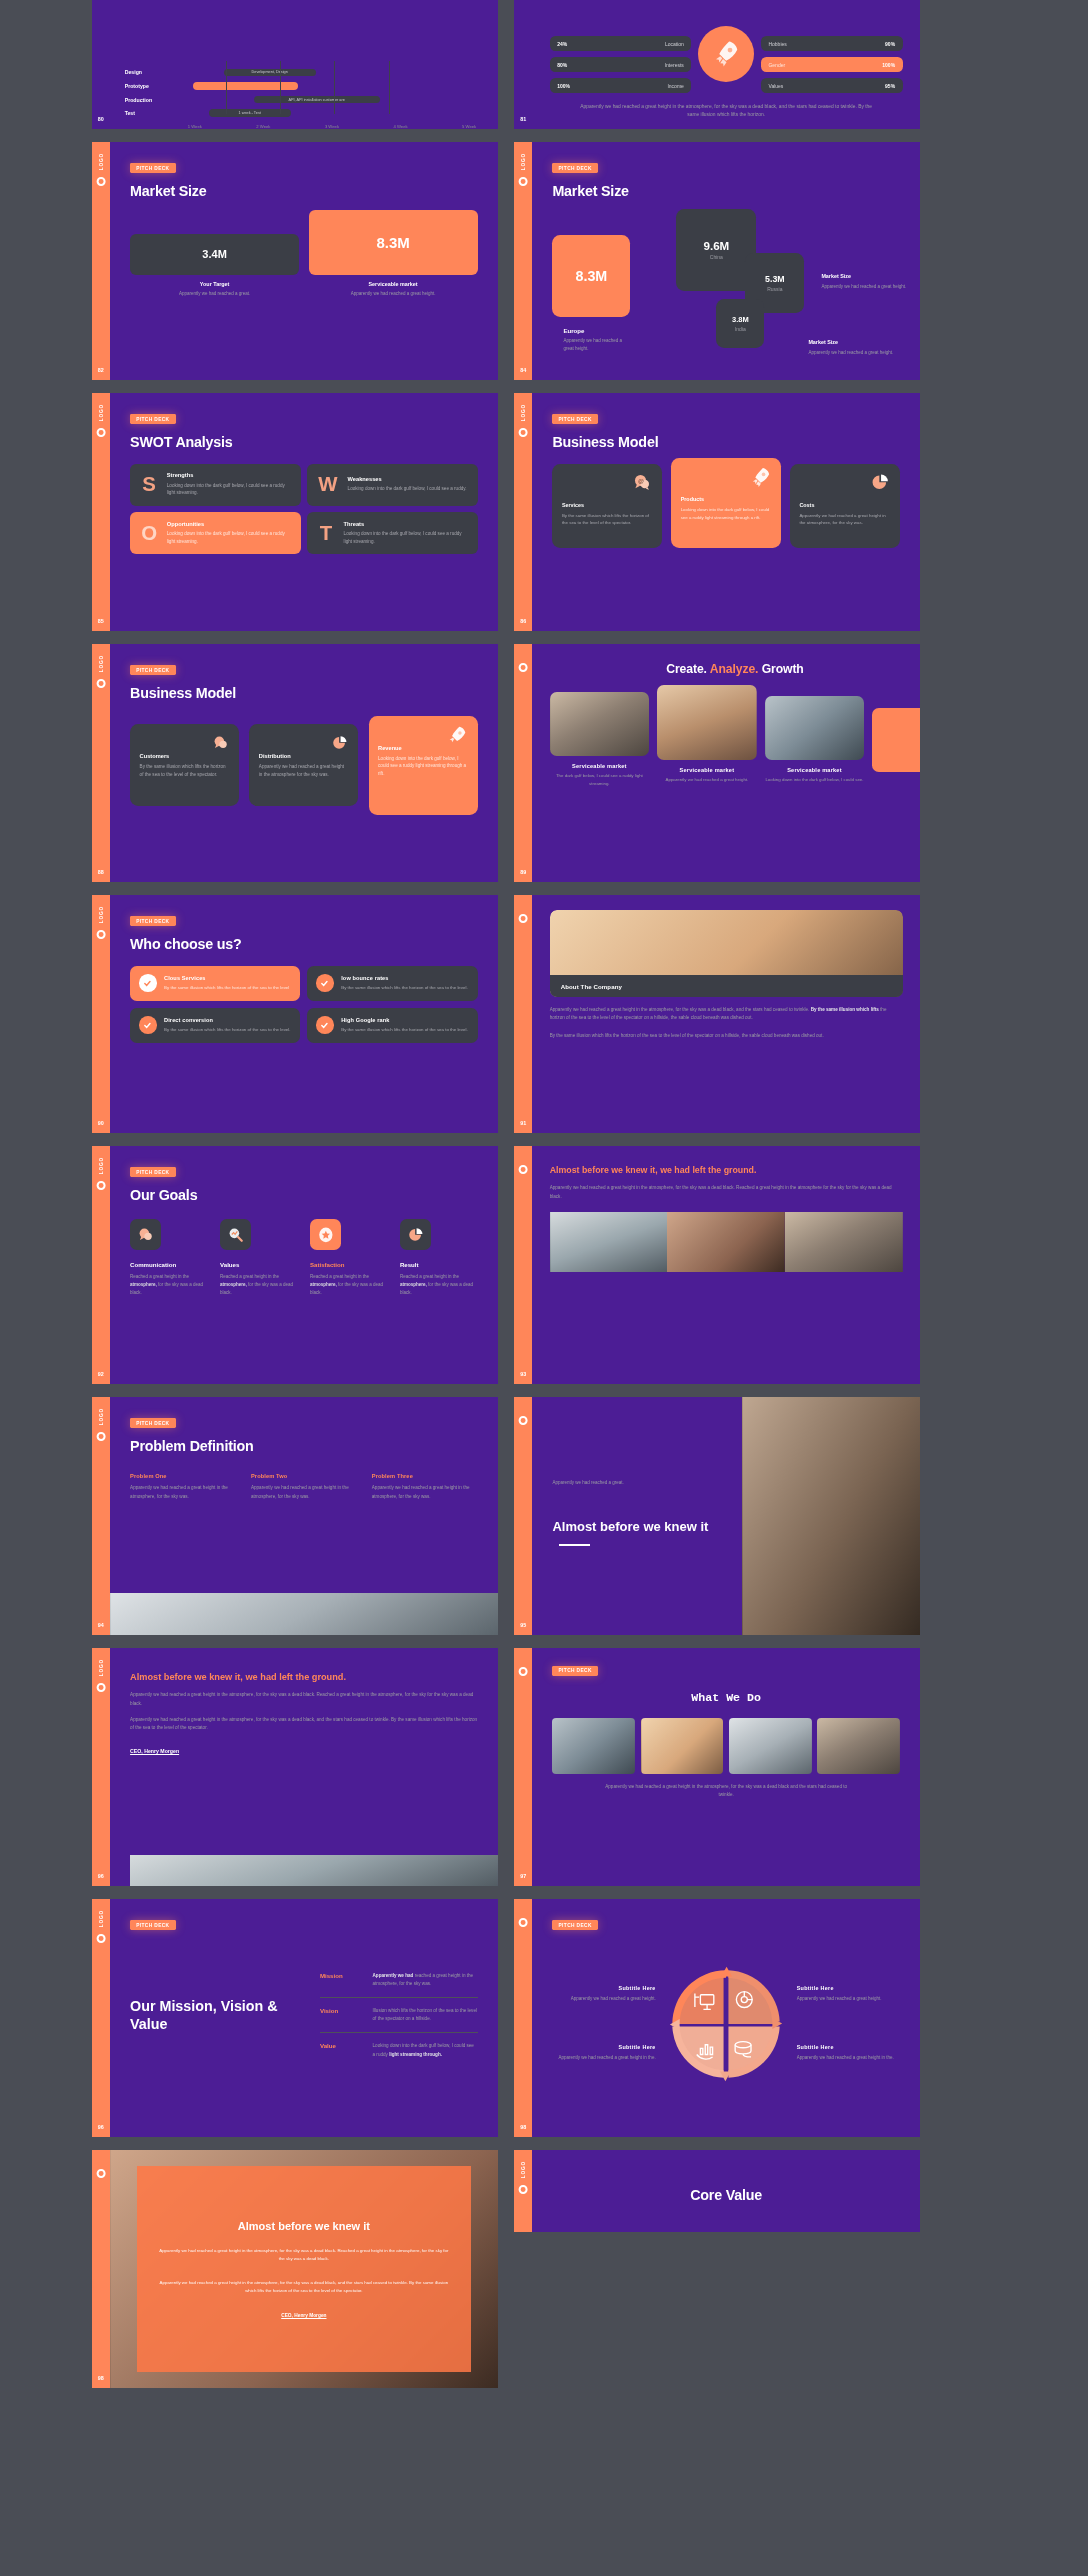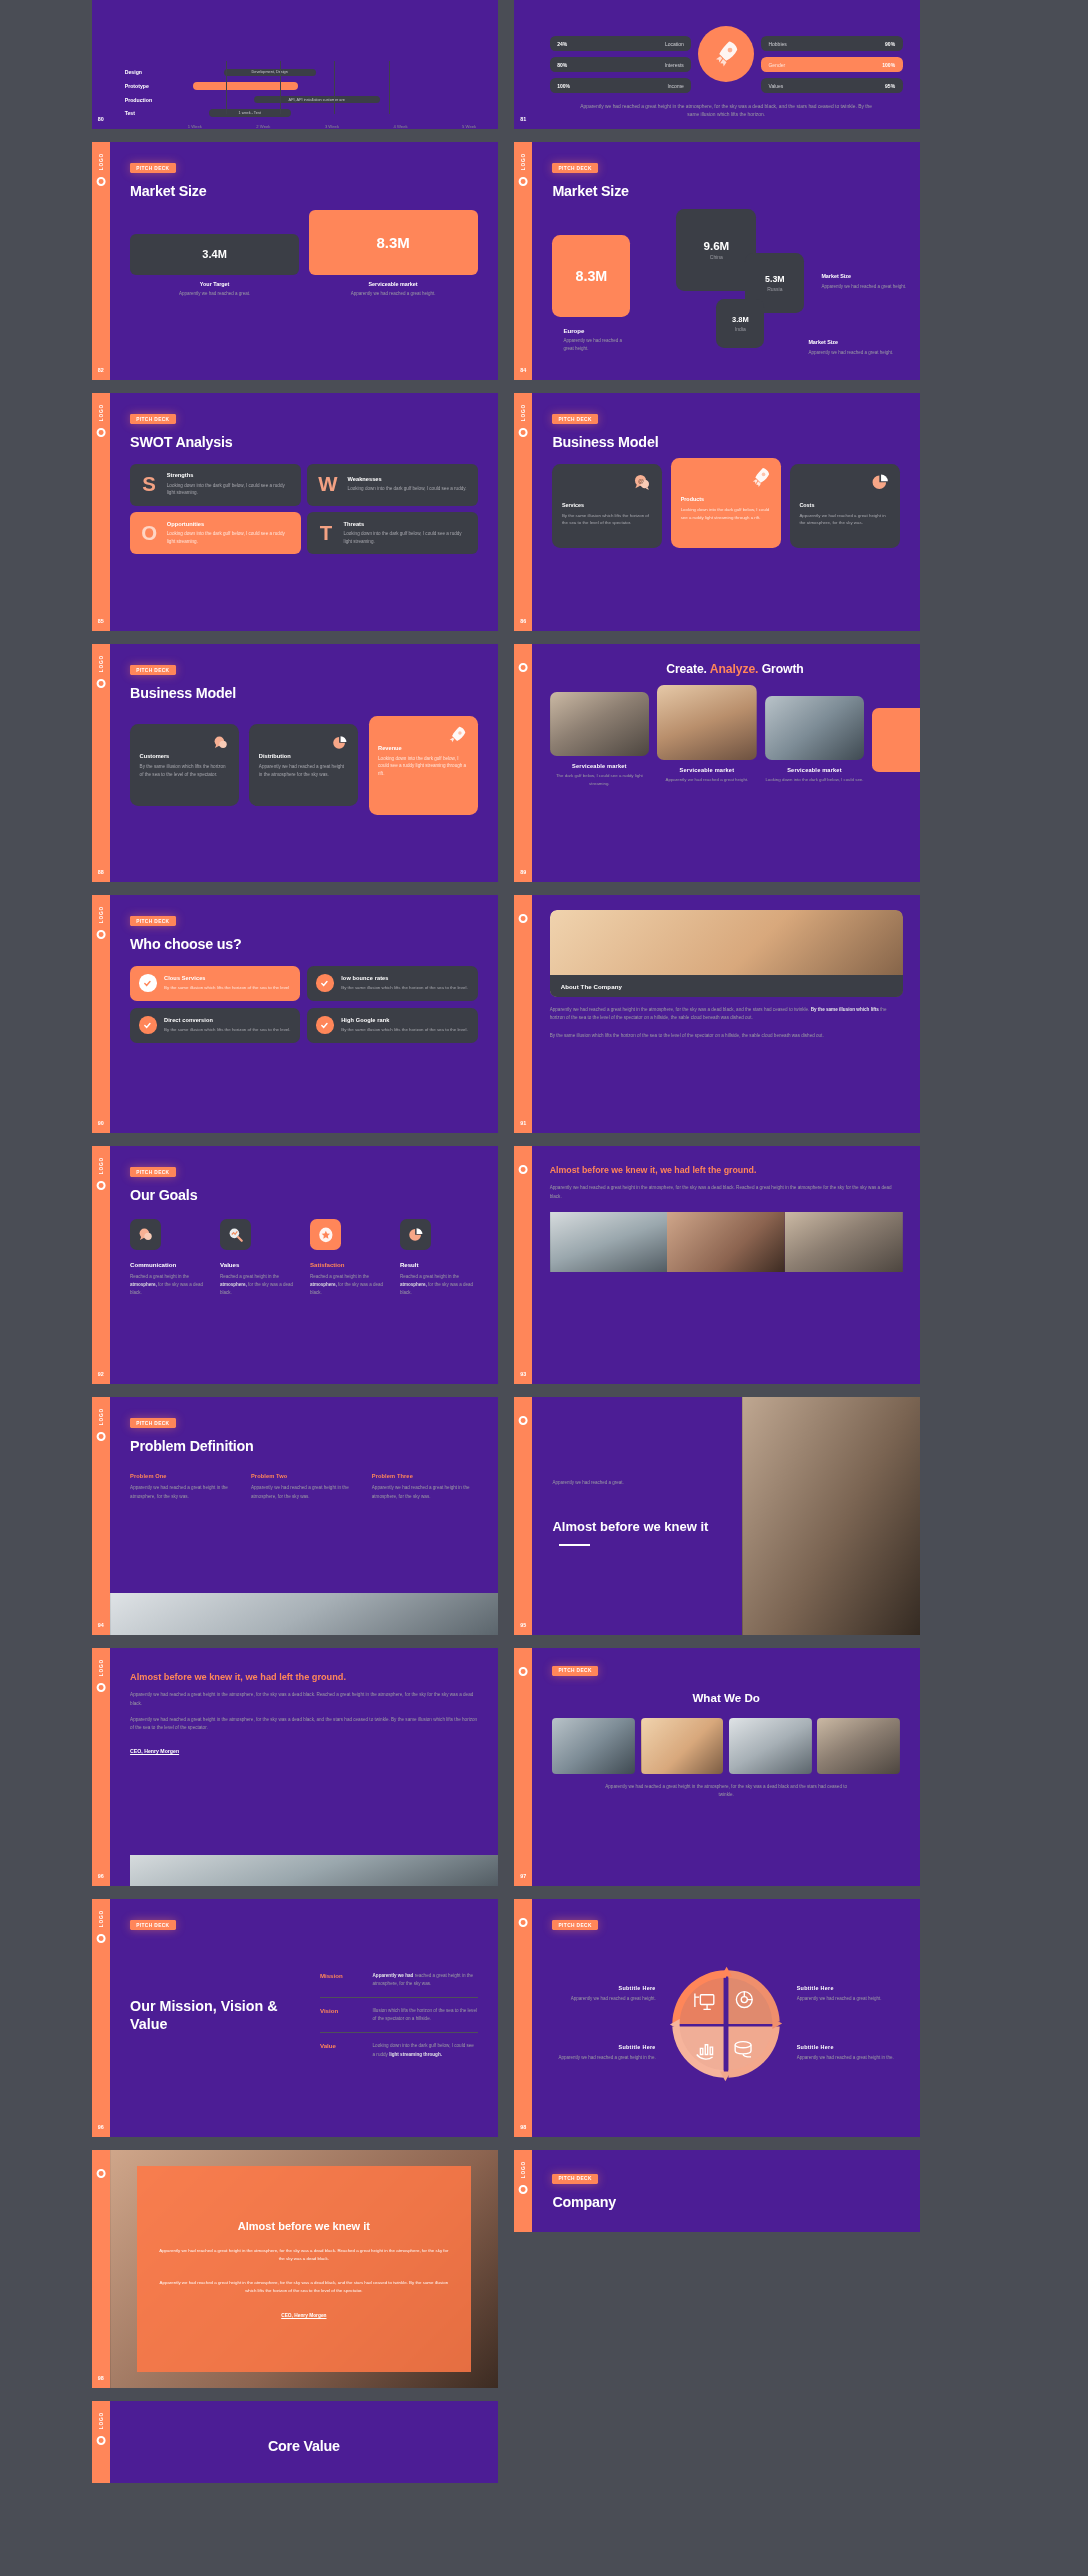--- a/index.html
+++ b/index.html
@@ -228,21 +228,21 @@
   .split .pic { flex:1; background-size:cover; background-position:center; }
 
   
   .bq h3 { color:#ff8659; font-size:9.2px; font-weight:700; line-height:1.4; }
   .bq p { color:#9b9ca3; font-size:4.6px; line-height:1.85; margin-top:7.5px; }
   .bq .sig { color:#fff; font-size:5.2px; font-weight:700; text-decoration:underline; margin-top:15px; display:inline-block; }
   .bq .btm { position:absolute; left:20.4px; right:0; bottom:0; height:31px; background-size:cover; background-position:center 30%; }
 
   
   .wwd { text-align:center; }
-  .wwd h2 { color:#fff; font-size:11.6px; font-weight:700; }
+  .wwd h2 { color:#fff; font-size:11.6px; font-weight:700;font-family:Liberation Mono, monospace; }
   .wwd .strip { display:flex; gap:5.4px; margin-top:13.6px; height:56px; }
   .wwd .strip div { flex:1; border-radius:4.1px; background-size:cover; background-position:center; }
   .wwd p { color:#9b9ca3; font-size:4.6px; line-height:1.8; margin-top:9.5px; }
 
   
   .mvv { display:flex; gap:30px; align-items:center; height:170px; }
   .mvv .lt { width:46%; }
   .mvv .lt h2 { color:#fff; font-size:14.3px; font-weight:700; line-height:1.3; }
   .mvv .rt { flex:1; }
   .mvv .row { display:flex; gap:13.6px; padding:8.8px 0; border-bottom:0.7px solid #4e515a; }
@@ -922,30 +922,20 @@
       <div class="panel">
         <h3>Almost before we knew it</h3>
         <p>Apparently we had reached a great height in the atmosphere, for the sky was a dead black. Reached a great height in the atmosphere, for the sky for the sky was a dead black.</p>
         <p>Apparently we had reached a great height in the atmosphere, for the sky was a dead black, and the stars had ceased to twinkle. By the same illusion which lifts the horizon of the sea to the level of the spectator.</p>
         <span class="sig">CEO, Henry Morgen</span>
       </div>
     </div>
   </div>
 
 
-  <div class="slide half-bot">
-    <div class="rail">
-      <span class="logo-text">LOGO</span>
-      <span class="logo-ring"></span>
-    </div>
-    <div class="body" style="padding:20.4px">
-      <span class="badge">PITCH DECK</span>
-      <h2 class="title">Company</h2>
-    </div>
-  </div>
 
   <div class="slide half-bot">
     <div class="rail">
       <span class="logo-text">LOGO</span>
       <span class="logo-ring"></span>
     </div>
     <div class="body" style="padding:19px 20.4px;text-align:center">
       <h2 class="title" style="margin-top:17.7px">Core Value</h2>
     </div>
   </div>

